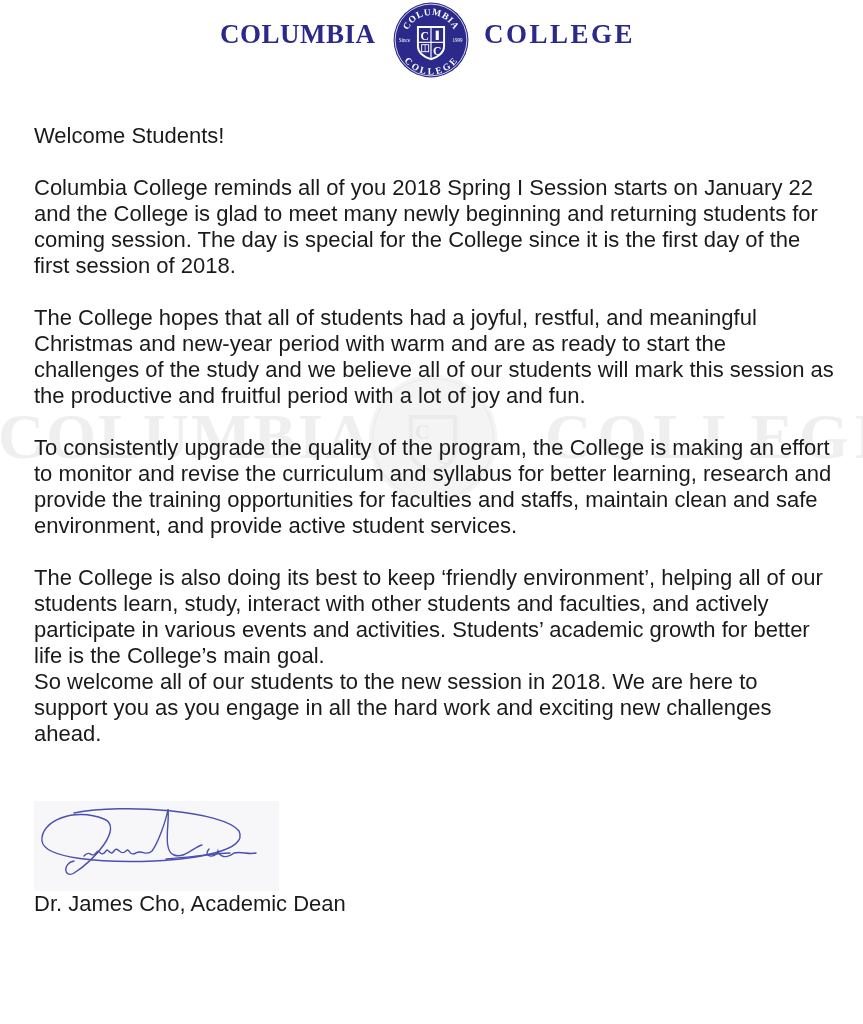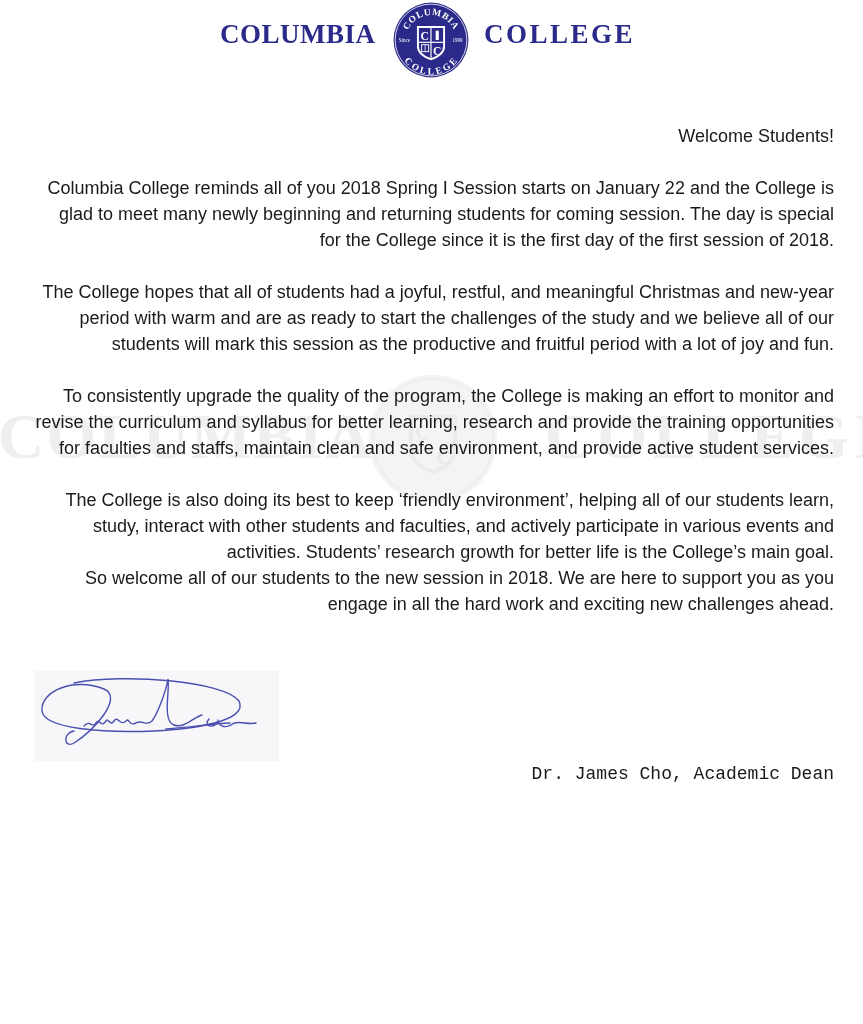--- a/index.html
+++ b/index.html
@@ -16,26 +16,26 @@
 
   
   .watermark { position: absolute; top: 380px; left: 0; width: 863px; height: 130px; pointer-events: none; }
   .wm-word { position: absolute; top: 20px; font-family: "Liberation Serif", "DejaVu Serif", serif;
              font-weight: bold; font-size: 64px; color: #efefef; letter-spacing: 2px; }
   .wm-left { left: -2px; }
   .wm-right { left: 545px; letter-spacing: 6px; }
   .wm-seal { position: absolute; left: 366px; top: -8px; width: 134px; height: 134px; }
 
   
-  .letter { position: absolute; left: 34px; top: 123px; width: 800px; font-size: 18px; line-height: 26px; text-align: right; }
+  .letter { position: absolute; left: 34px; top: 123px; width: 800px; font-size: 22px; line-height: 26px; }
   .letter p { margin: 0; }
   .gap { height: 26px; }
   .sig-box { width: 245px; height: 90px; margin-top: 2px; background: #f7f7f9; position: relative; }
   .sig-box svg { position: absolute; left: 0; top: 0; }
-  .signer { margin-top: 8px; font-family: Liberation Mono, monospace; }
+  .signer { margin-top: 8px; }
 </style>
 </head>
 <body>
 
 <div class="header">
   <div class="logo-word logo-left">COLUMBIA</div>
   <svg class="seal" viewBox="0 0 100 100">
     <defs>
       <path id="arcTop" d="M 18 50 A 32 32 0 0 1 82 50"></path>
       <path id="arcBot" d="M 16 52 A 34 34 0 0 0 84 52"></path>
@@ -78,21 +78,21 @@
 
 <div class="letter">
   <p>Welcome Students!</p>
   <div class="gap"></div>
   <p>Columbia College reminds all of you 2018 Spring I Session starts on January 22 and the College is glad to meet many newly beginning and returning students for coming session. The day is special for the College since it is the first day of the first session of 2018.</p>
   <div class="gap"></div>
   <p>The College hopes that all of students had a joyful, restful, and meaningful Christmas and new-year period with warm and are as ready to start the challenges of the study and we believe all of our students will mark this session as the productive and fruitful period with a lot of joy and fun.</p>
   <div class="gap"></div>
   <p>To consistently upgrade the quality of the program, the College is making an effort to monitor and revise the curriculum and syllabus for better learning, research and provide the training opportunities for faculties and staffs, maintain clean and safe environment, and provide active student services.</p>
   <div class="gap"></div>
-  <p>The College is also doing its best to keep ‘friendly environment’, helping all of our students learn, study, interact with other students and faculties, and actively participate in various events and activities. Students’ research growth for better life is the College’s main goal.</p>
+  <p>The College is also doing its best to keep ‘friendly environment’, helping all of our students learn, study, interact with other students and faculties, and actively participate in various events and activities. Students’ academic growth for better life is the College’s main goal.</p>
   <p>So welcome all of our students to the new session in 2018. We are here to support you as you engage in all the hard work and exciting new challenges ahead.</p>
   <div class="gap"></div>
   <div class="gap"></div>
   <div class="sig-box">
     <svg width="245" height="90" viewBox="0 0 245 90">
       <g fill="none" stroke="#4a4fb0" stroke-width="1.4" stroke-linecap="round">
         <path d="M 40 12 C 90 2, 190 10, 205 30 C 215 50, 160 58, 120 60 C 70 62, 10 58, 8 40 C 6 20, 40 6, 70 18 C 90 26, 60 60, 40 72 C 30 78, 28 62, 40 60"></path>
         <path d="M 50 55 C 56 48, 58 58, 62 52 C 66 46, 66 58, 72 50 C 74 46, 76 56, 80 50 C 84 44, 86 56, 92 50 C 96 46, 94 56, 102 52 C 108 48, 112 56, 118 50 C 124 42, 132 20, 134 8 C 136 20, 128 50, 140 54 C 150 58, 160 46, 168 44"></path>
         <path d="M 132 58 C 160 56, 180 52, 196 52"></path>
         <path d="M 175 48 C 168 56, 182 58, 184 50 C 186 56, 192 58, 200 52 C 208 50, 214 54, 222 52"></path>

